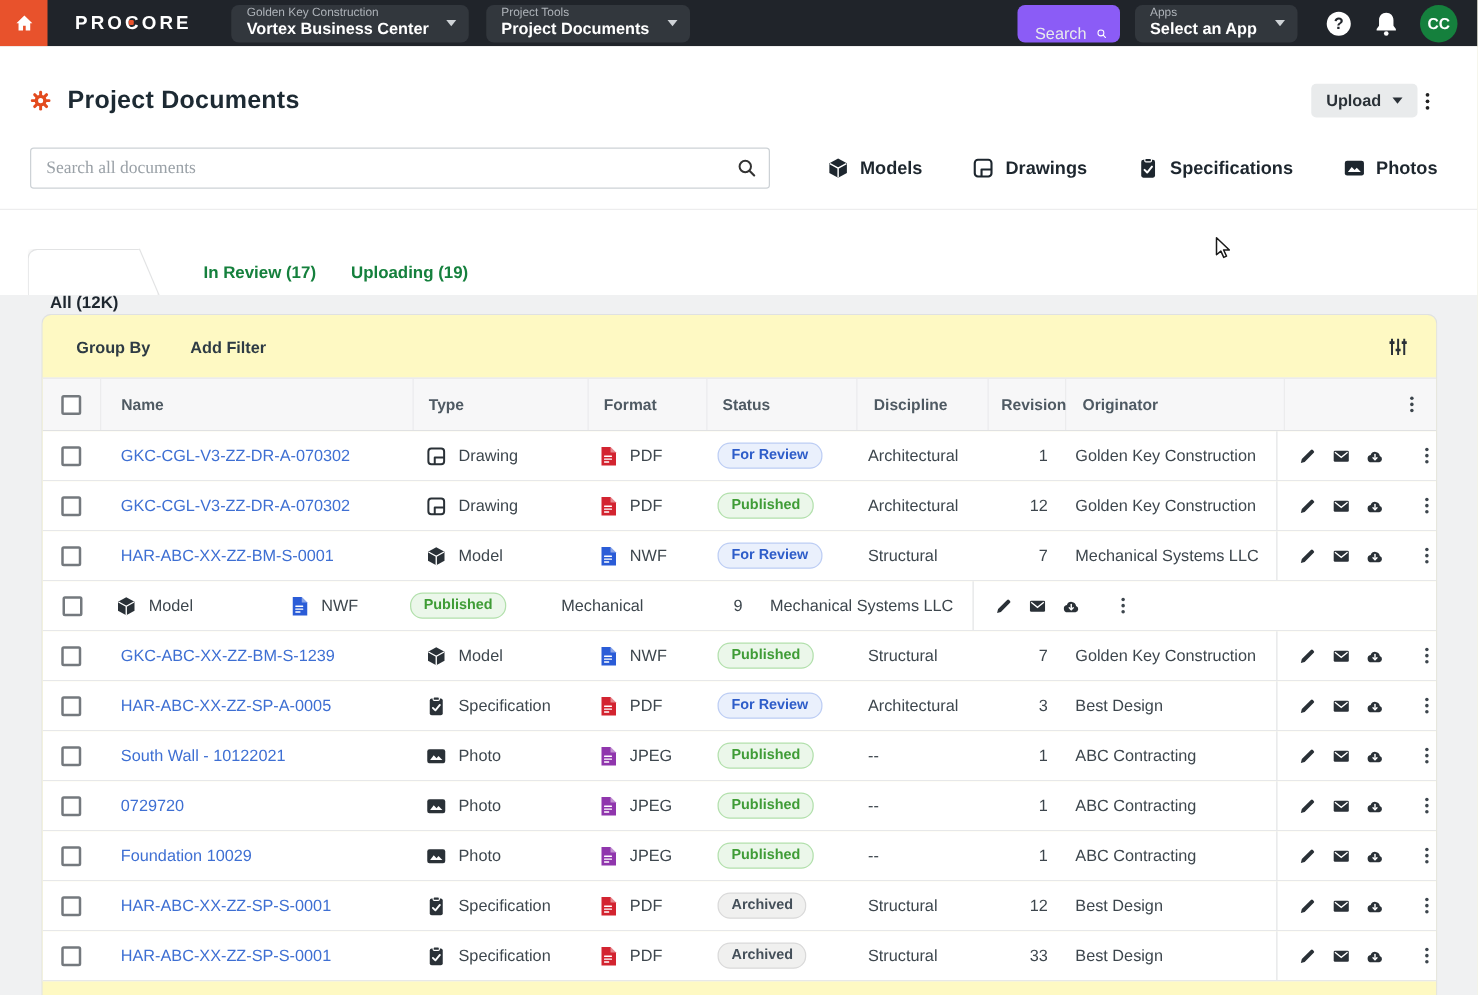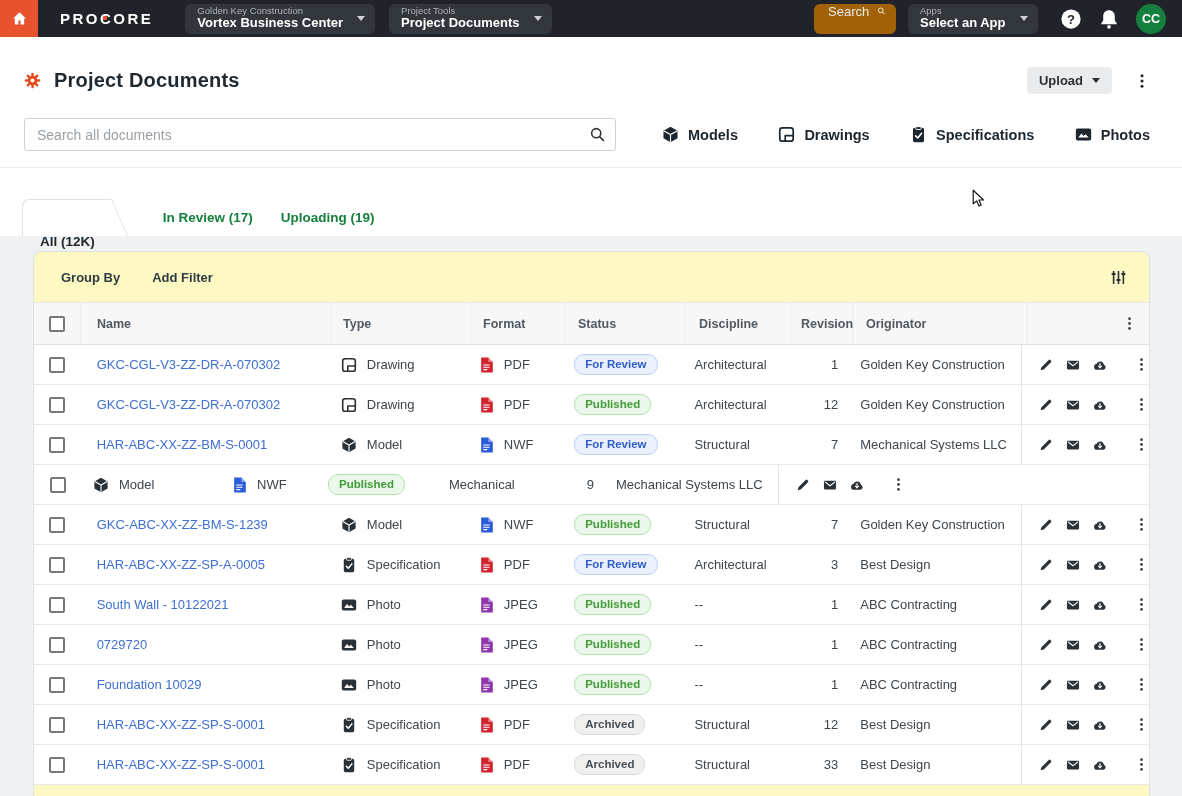--- a/index.html
+++ b/index.html
@@ -16,37 +16,37 @@
   .home-btn .ic { width:17px; height:17px; color:#fff; }
   .brand { color:#fff; font-weight:700; font-size:15px; letter-spacing:2.5px; margin:0 32px 0 22px; position:relative; cursor:pointer; }
   .brand-dot { position:absolute; left:43px; top:6px; width:4px; height:4px; background:#e8522c; border-radius:1px; }
   .nav-select { background:#32373d; border-radius:6px; height:30px; padding:2px 10px 2px 12px; display:flex; align-items:center; margin-right:14px; cursor:pointer; min-width:160px; }
   .ns-text { display:flex; flex-direction:column; line-height:1.15; margin-right:14px; }
   .ns-label { font-size:9.5px; color:#aeb3b9; }
   .ns-value { font-size:13px; color:#fff; font-weight:700; }
   .caret { width:0; height:0; border-left:4.5px solid transparent; border-right:4.5px solid transparent; border-top:5px solid #cfd3d7; margin-left:auto; }
   .caret.dark { border-top-color:#2a3137; }
   .nav-spacer { flex:1; }
-  .nav-search { background:#a16207; border-radius:6px; height:30px; display:flex; align-items:flex-start; padding:0 10px 0 14px; color:#e8eaec; font-size:13px; margin-right:12px; cursor:pointer; width:82px; }
+  .nav-search { background:#8b5cf6; border-radius:6px; height:30px; display:flex; align-items:flex-end; padding:0 10px 0 14px; color:#e8eaec; font-size:13px; margin-right:12px; cursor:pointer; width:82px; }
   .nav-search .ic { width:14px; height:14px; margin-left:8px; color:#fff; }
   .nav-icon-btn { width:22px; height:22px; color:#fff; margin:0 8px; cursor:pointer; }
   .avatar { width:30px; height:30px; border-radius:50%; background:#15803d; color:#fff; font-size:12.5px; font-weight:700; display:flex; align-items:center; justify-content:center; margin:0 16px 0 8px; cursor:pointer; }
 
   
   .page-head { background:#fff; flex:0 0 auto; border-bottom:1px solid #ededee; padding:0 32px 0 24px; }
   .title-row { display:flex; align-items:center; padding-top:30px; }
   .title-row .gear { width:17px; height:17px; color:#e34b1e; margin-right:13px; }
   h1 { font-size:20px; font-weight:700; color:#1d2a33; letter-spacing:.2px; }
-  .title-right { margin-left:auto; display:flex; align-items:center; gap:22px; }
+  .title-right { margin-left:auto; display:flex; align-items:center; }
   .upload-btn { background:#e9ebec; border:none; border-radius:4px; height:27px; padding:0 12px; display:flex; align-items:center; gap:9px; font-family:inherit; font-size:13px; font-weight:700; color:#2a3137; cursor:pointer; }
   .head-kebab { width:16px; height:16px; color:#222; cursor:pointer; }
 
   .search-row { display:flex; align-items:center; padding:24px 0 16px 0; }
   .doc-search { position:relative; width:592px; }
-  .doc-search input { width:100%; height:33px; border:1px solid #cdd2d6; border-radius:3px; padding:0 36px 0 12px; font-family:Liberation Sans, sans-serif; font-size:14px; color:#333; outline:none; }
+  .doc-search input { width:100%; height:33px; border:1px solid #cdd2d6; border-radius:3px; padding:0 36px 0 12px; font-family:Liberation Serif, serif; font-size:14px; color:#333; outline:none; }
   .doc-search input::placeholder { color:#9aa1a7; }
   .doc-search .ic { position:absolute; right:10px; top:8px; width:17px; height:17px; color:#333; cursor:pointer; }
   .quick-links { display:flex; align-items:center; flex:1; margin-left:46px; justify-content:space-between; }
   .quick-link { display:flex; align-items:center; gap:9px; color:#1d262e; font-size:14.5px; font-weight:700; text-decoration:none; cursor:pointer; }
   .quick-link .ic { width:17px; height:17px; color:#1d262e; }
 
   
   .tab-strip { background:#fff; height:68px; display:flex; align-items:flex-end; padding-left:22px; flex:0 0 auto; }
   .tab { height:37px; display:flex; align-items:center; font-size:13.5px; cursor:pointer; }
   .tab.inactive { color:#15803d; font-weight:600; padding:0 14px; }

